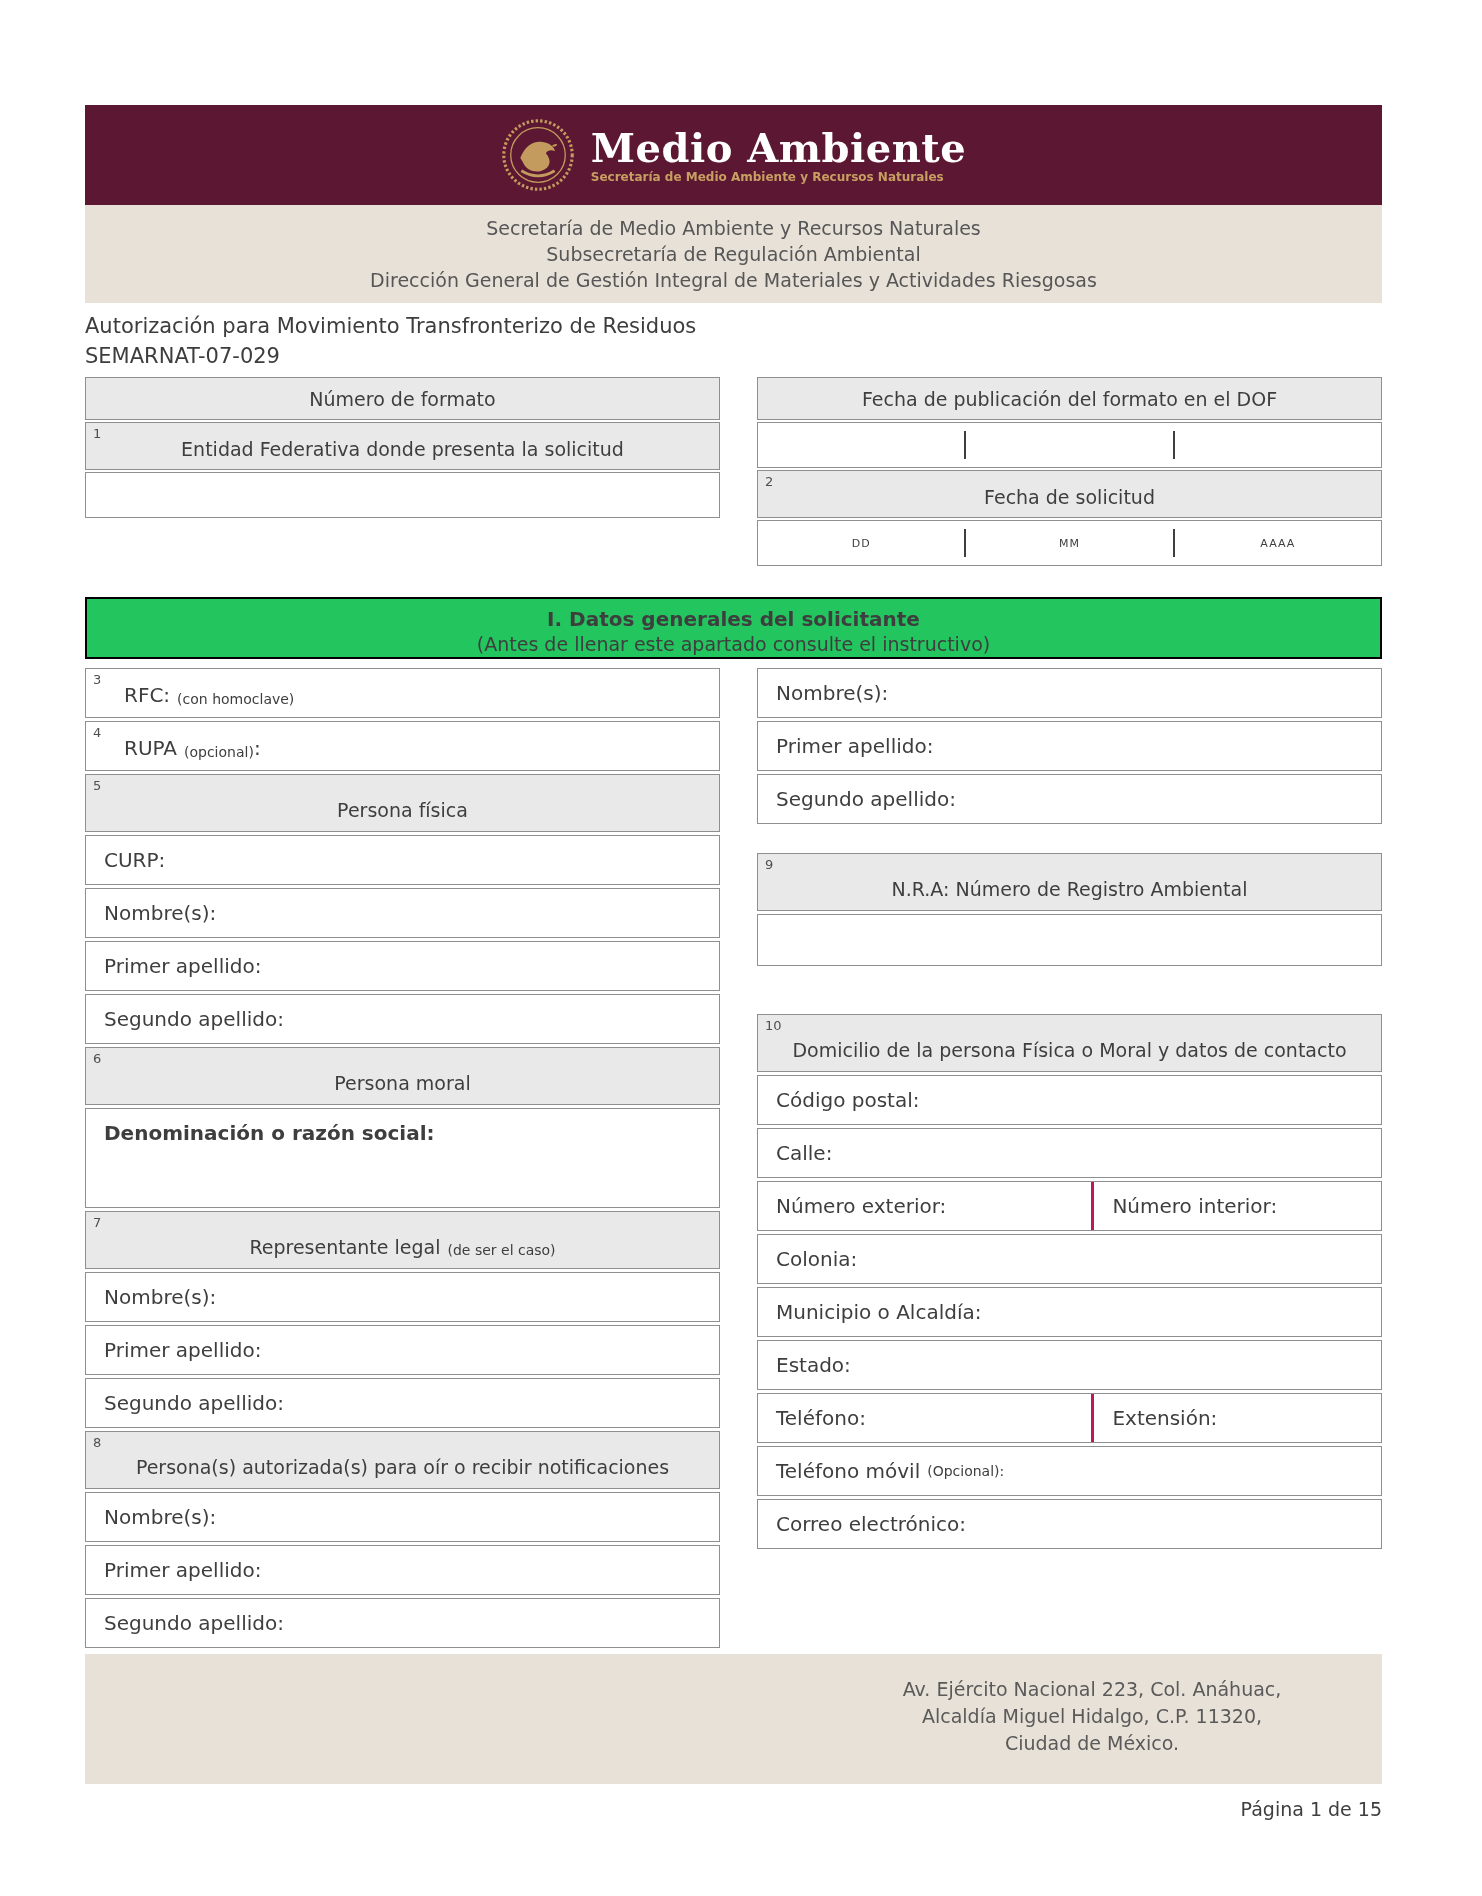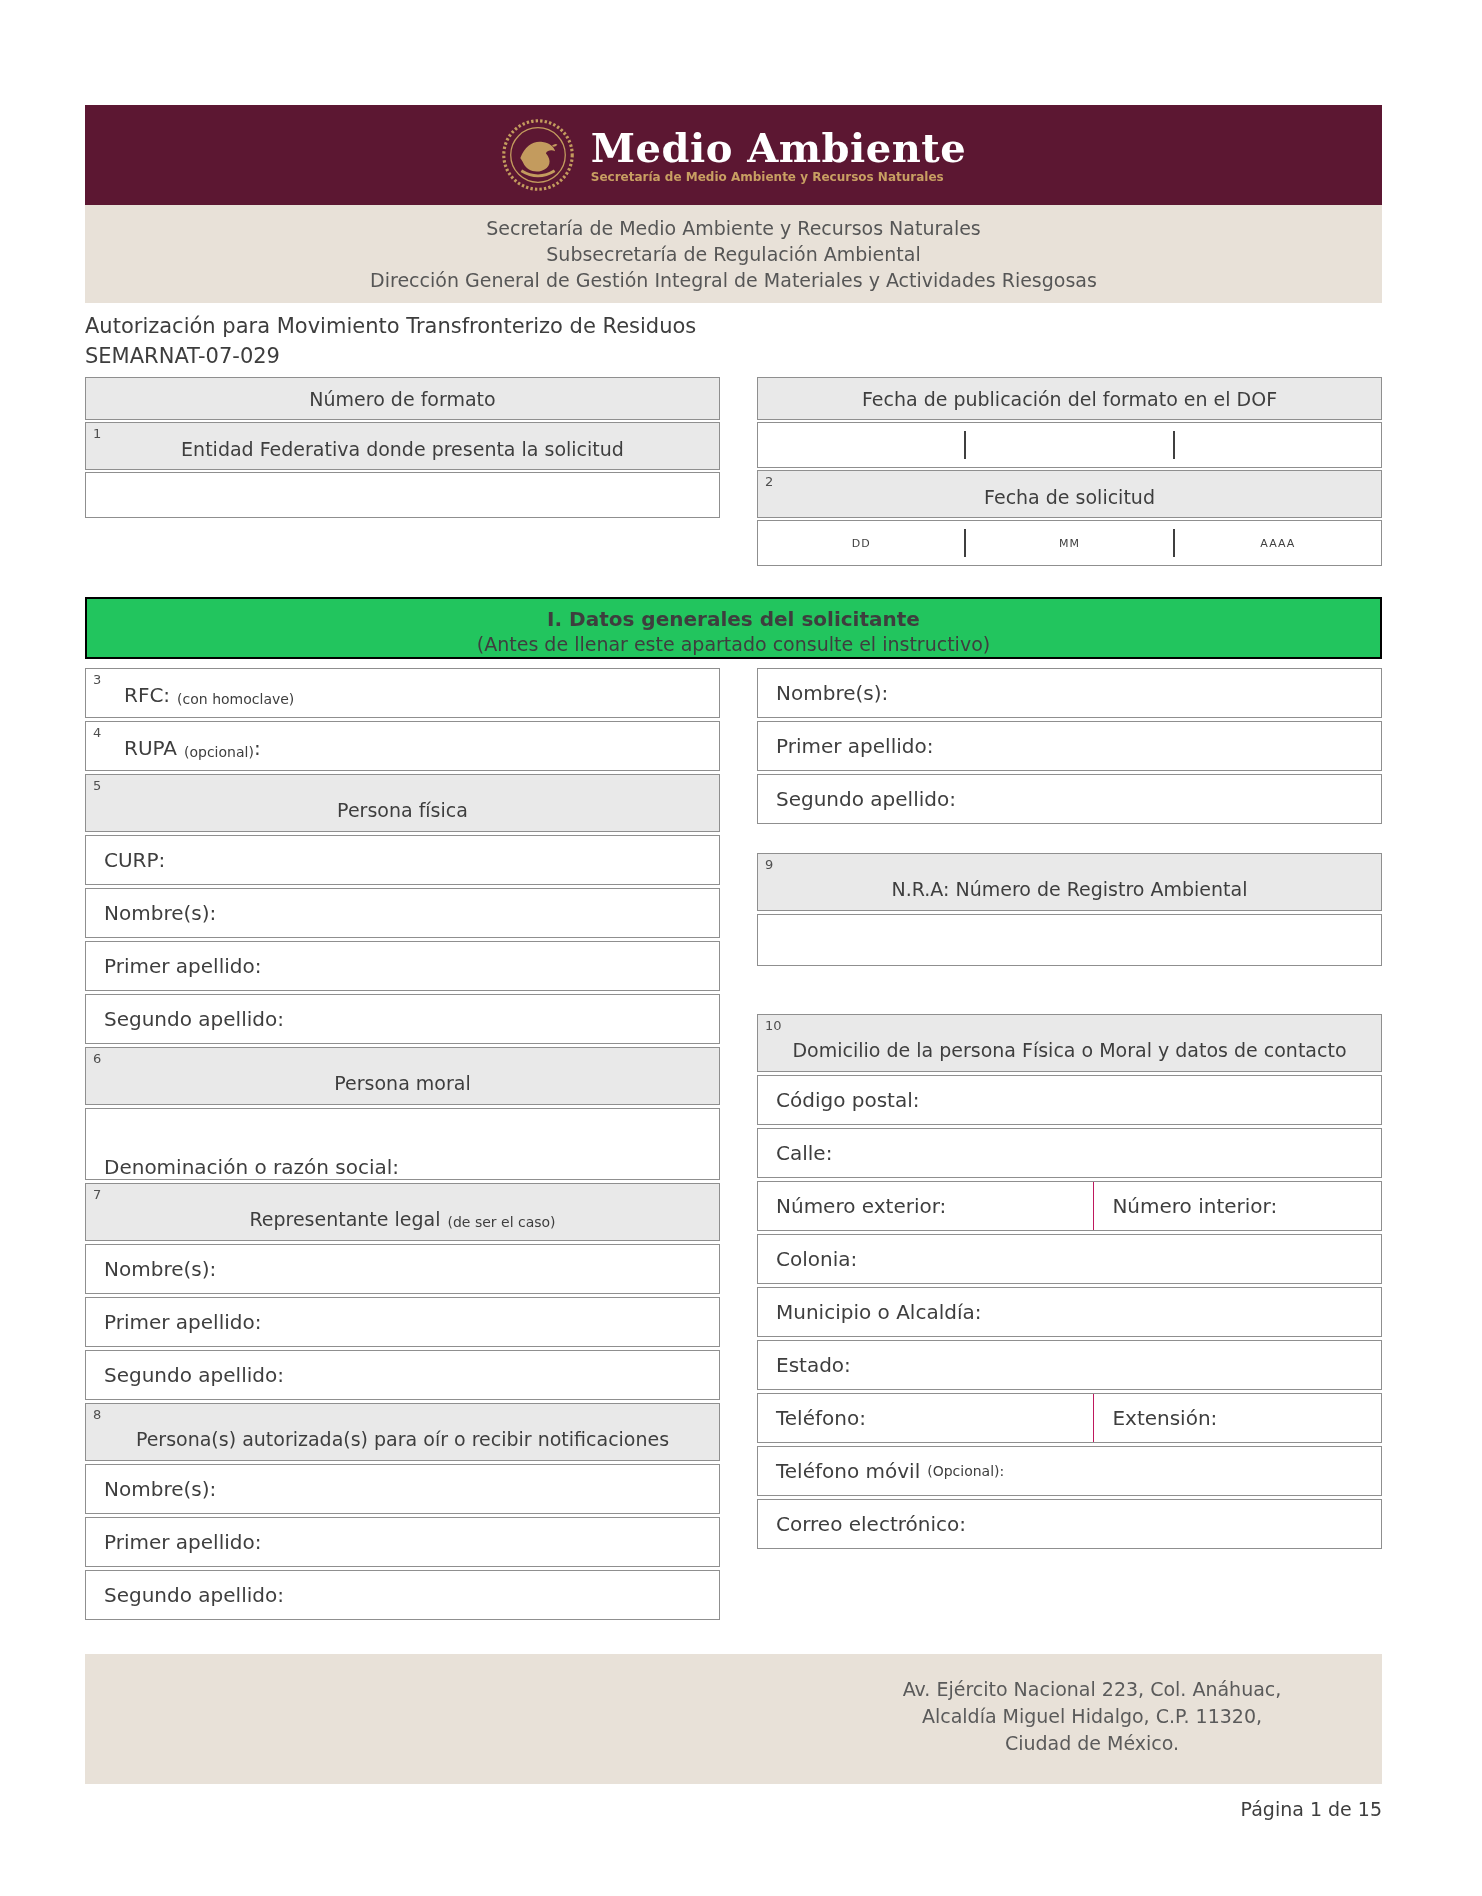--- a/index.html
+++ b/index.html
@@ -55,27 +55,27 @@
   }
   .section-hdr .t1 { font-weight:bold; font-size:20px; line-height:26px; }
   .section-hdr .t2 { font-size:19px; line-height:24px; }
 
   
   .columns { position:absolute; top:563px; left:0; width:100%; display:flex; justify-content:space-between; }
   .col { width:635px; } .col.rightw { width:625px; }
   .col > div { margin-bottom:3px; }
 
   .f-row { background:#ffffff; border:1px solid #8F8F8F; height:50px; display:flex; align-items:center; padding:0 18px; font-size:20px; color:#3e3e3e; }
-  .f-row.tall { height:72px; align-items:flex-end; padding-top:12px; }
+  .f-row.tall { height:100px; align-items:flex-start; padding-top:12px;font-weight:bold; }
   .f-row.numbered { position:relative; align-items:flex-end; padding-bottom:10px; padding-left:38px; }
   .f-row.empty { height:52px; }
   .f-hdr { background:#E9E9E9; border:1px solid #8F8F8F; height:58px; position:relative; display:flex; align-items:flex-end; justify-content:center; padding-bottom:10px; font-size:19px; color:#3e3e3e; text-align:center; }
   .small { font-size:14px; margin-left:7px; }
   .split { display:flex; background:#ffffff; border:1px solid #8F8F8F; height:50px; }
-  .split .c1 { width:54%; display:flex; align-items:center; padding:0 18px; border-right:1px solid #be185d; font-size:20px; color:#3e3e3e; }
+  .split .c1 { width:54%; display:flex; align-items:center; padding:0 18px; border-right:3px solid #be185d; font-size:20px; color:#3e3e3e; }
   .split .c2 { flex:1; display:flex; align-items:center; padding:0 18px; font-size:20px; color:#3e3e3e; }
   .gap26 { height:23px; } .gap45 { height:42px; }
 
   
   .footer-beige { position:absolute; top:1549px; left:0; width:100%; height:130px; background:#E8E1D8; }
   .address { position:absolute; top:22px; right:55px; width:470px; text-align:center; font-size:19px; line-height:27px; color:#5a5a5a; }
   .page-num { position:absolute; top:1693px; right:0; font-size:19px; color:#3e3e3e; }
 </style>
 </head>
 <body>

